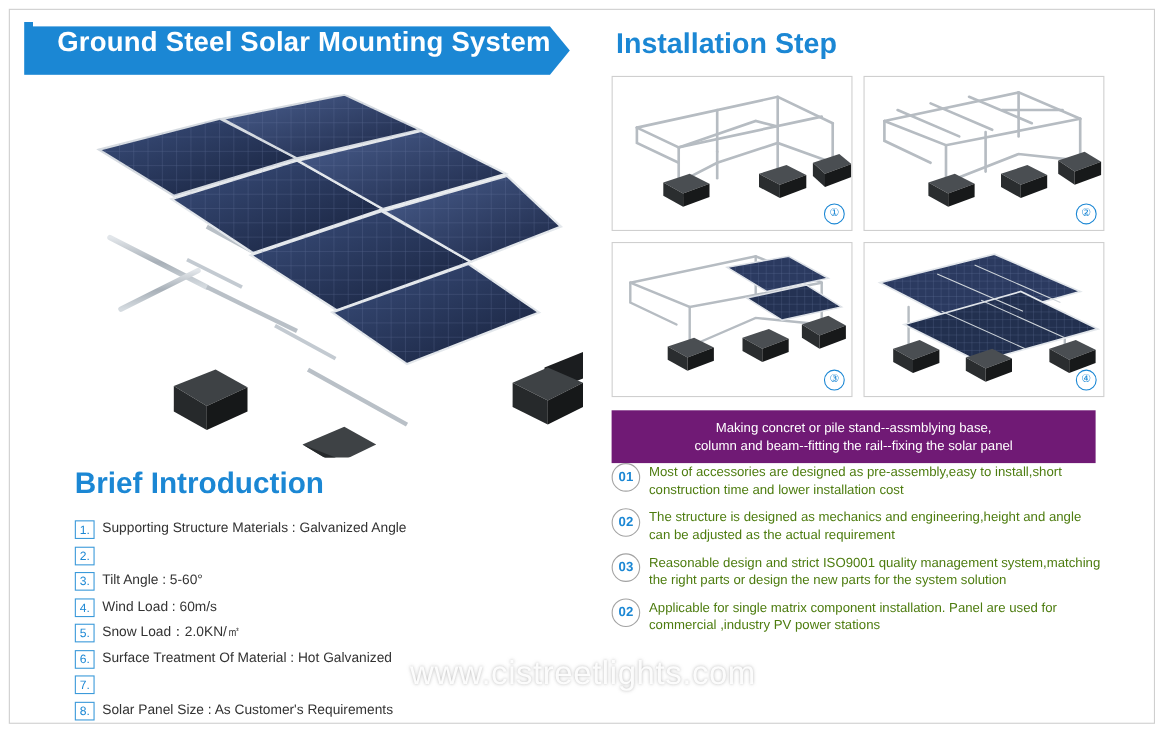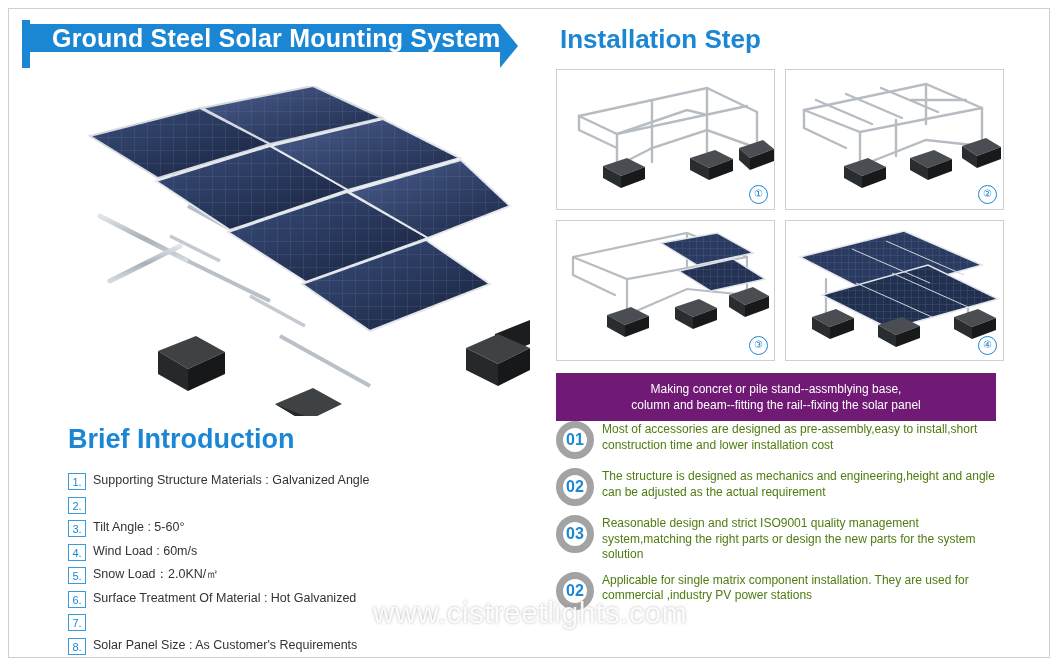--- a/index.html
+++ b/index.html
@@ -11,21 +11,21 @@
     overflow:hidden;
     position:relative;
   }
   .page-border{
     position:absolute;left:8px;top:8px;width:1042px;height:650px;
     border:1px solid #cfcfcf;box-sizing:border-box;
   }
   
   .left-col{position:absolute;left:30px;top:24px;width:505px;height:620px;}
   .title-banner{
-    position:relative;width:470px;height:28px;background:#1b87d4;
+    position:relative;width:470px;height:44px;background:#1b87d4;
     display:flex;
   }
   .title-banner .bar-left{
     position:absolute;left:-8px;top:-4px;width:8px;height:48px;background:#1b87d4;
   }
   .title-banner .notch{
     position:absolute;right:-18px;top:0;width:0;height:0;
     border-top:22px solid transparent;border-bottom:22px solid transparent;
     border-left:18px solid #1b87d4;
   }
@@ -61,22 +61,22 @@
     border:1px solid #1b87d4;color:#1b87d4;font-size:10px;line-height:16px;text-align:center;
     background:#fff;
   }
   .blue-caption{
     margin-top:12px;width:440px;background:#701a75;color:#fff;
     font-size:12px;line-height:16px;text-align:center;padding:8px 4px;box-sizing:border-box;
   }
   .feature-heading{color:#1b87d4;font-size:26px;font-weight:bold;margin:16px 0 10px 4px;}
   .feat-item{display:flex;align-items:flex-start;margin-bottom:9px;width:448px;}
   .feat-num{
-    flex:0 0 24px;width:24px;height:24px;border-radius:50%;border:7px solid #a3a3a3;
-    color:#1b87d4;font-size:16px;font-weight:bold;line-height:23px;text-align:center;
+    flex:0 0 24px;width:24px;height:24px;border-radius:50%;border:1px solid #a3a3a3;
+    color:#1b87d4;font-size:12px;font-weight:bold;line-height:23px;text-align:center;
     margin-right:8px;background:#fff;
   }
   .feat-text{font-size:12px;line-height:15.5px;color:#4d7c0f;padding-top:1px;}
   
   .watermark{
     position:absolute;left:0;top:596px;width:1060px;text-align:center;
     font-size:30px;color:rgba(255,255,255,0.92);
     text-shadow:0 0 3px rgba(120,120,120,.55);
     letter-spacing:.5px;pointer-events:none;font-family:"Liberation Sans",sans-serif;
   }
@@ -366,18 +366,18 @@
     <div class="feat-item">
       <div class="feat-num">02</div>
       <div class="feat-text">The structure is designed as mechanics and engineering,height and angle can be adjusted as the actual requirement</div>
     </div>
     <div class="feat-item">
       <div class="feat-num">03</div>
       <div class="feat-text">Reasonable design and strict ISO9001 quality management system,matching the right parts or design the new parts for the system solution</div>
     </div>
     <div class="feat-item">
       <div class="feat-num">02</div>
-      <div class="feat-text">Applicable for single matrix component installation. They are used for commercial ,industry PV power stations</div>
+      <div class="feat-text">Applicable for single matrix component installation. Panel are used for commercial ,industry PV power stations</div>
     </div>
   </div>
 </div>
 
 <div class="watermark">www.cistreetlights.com</div>
 
 </body></html>

